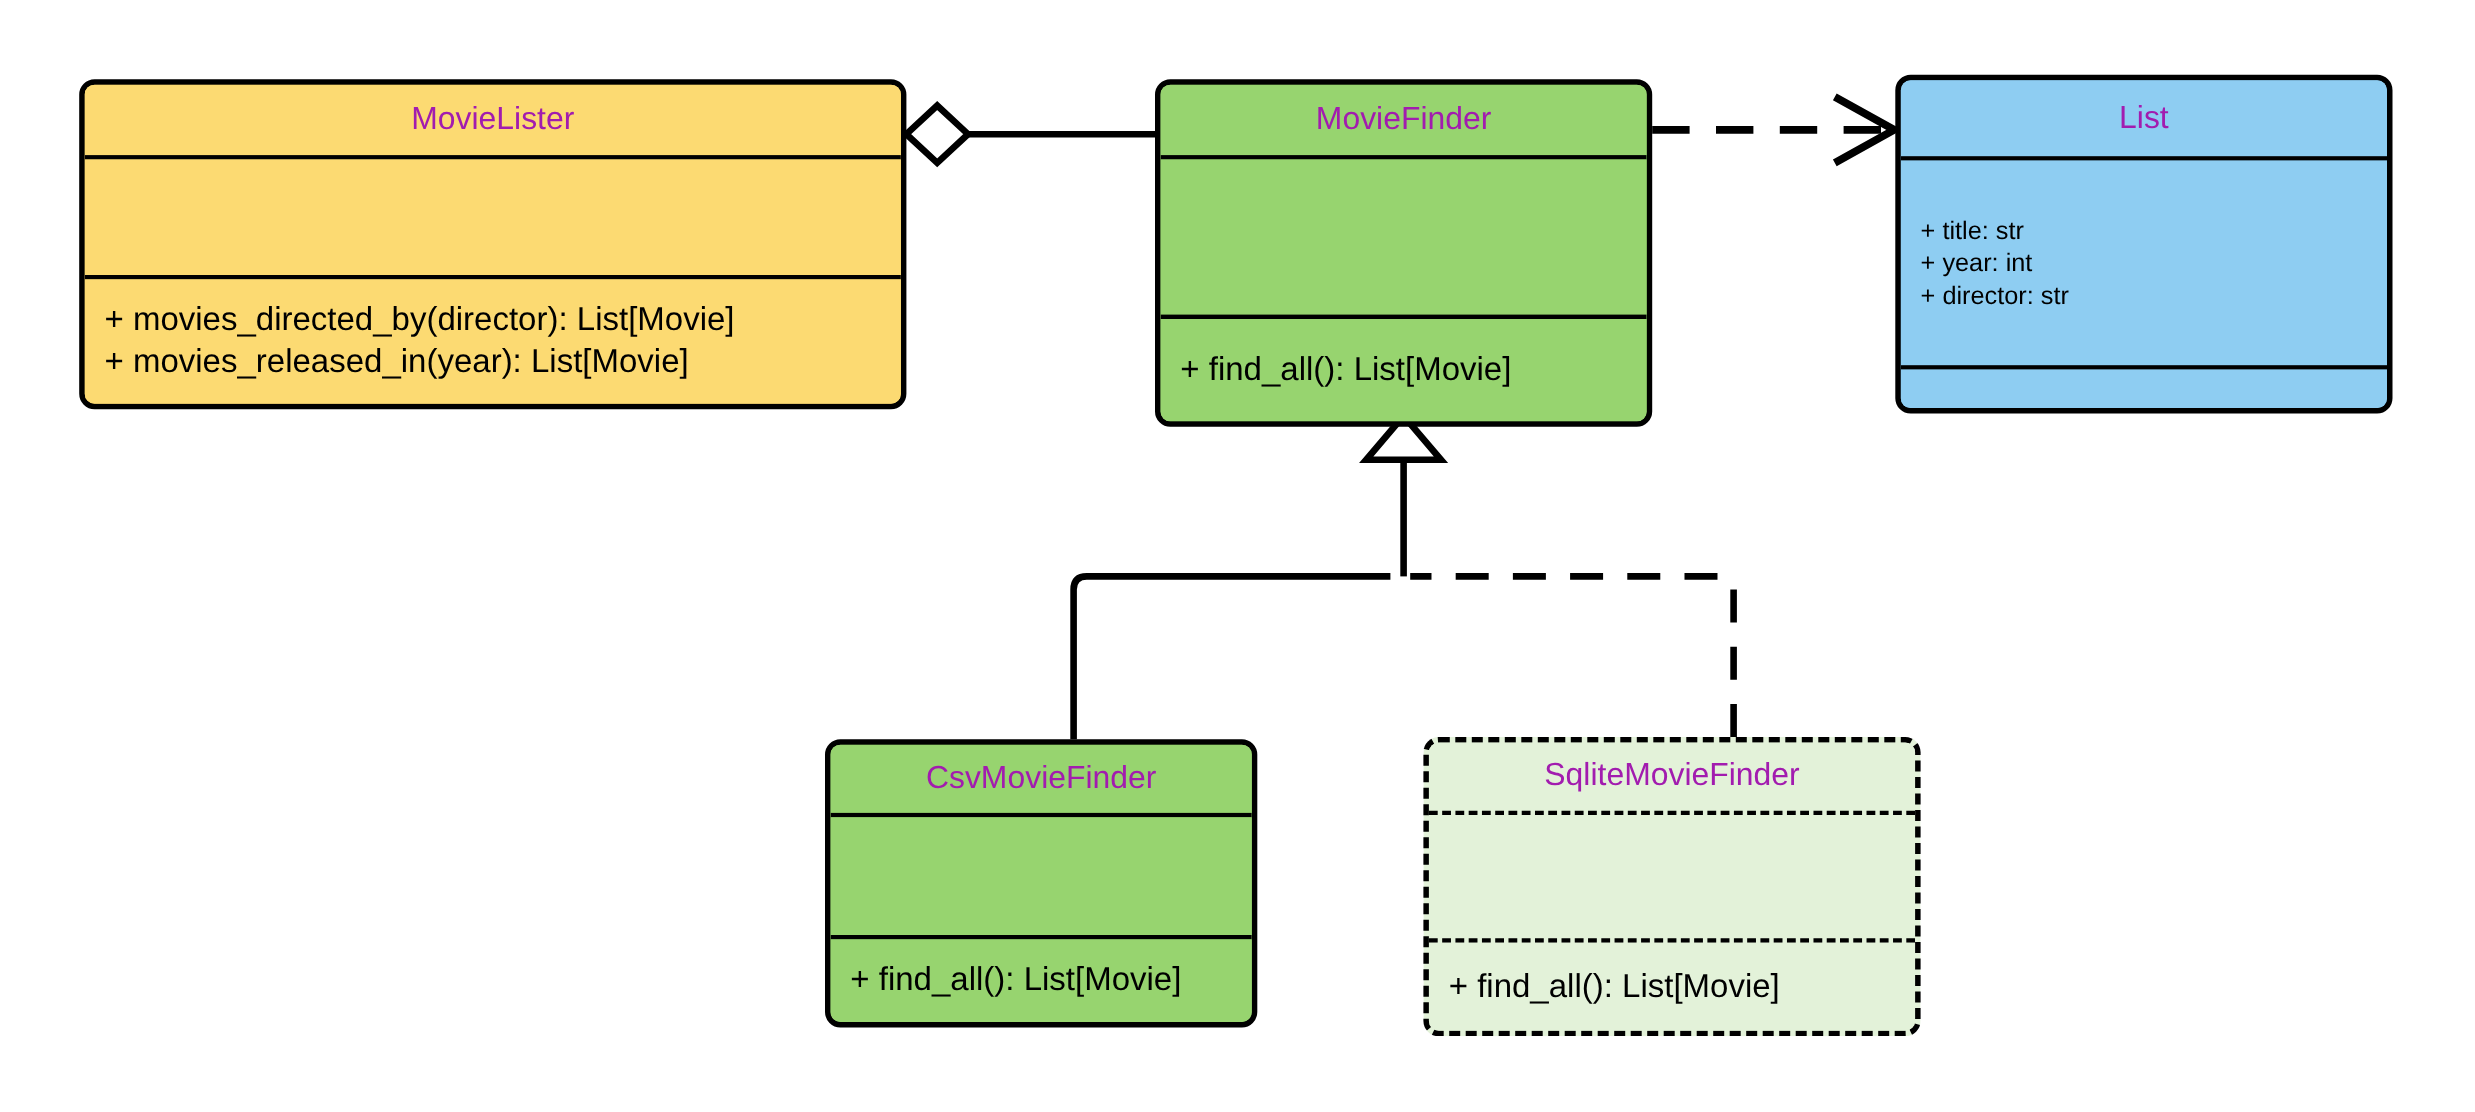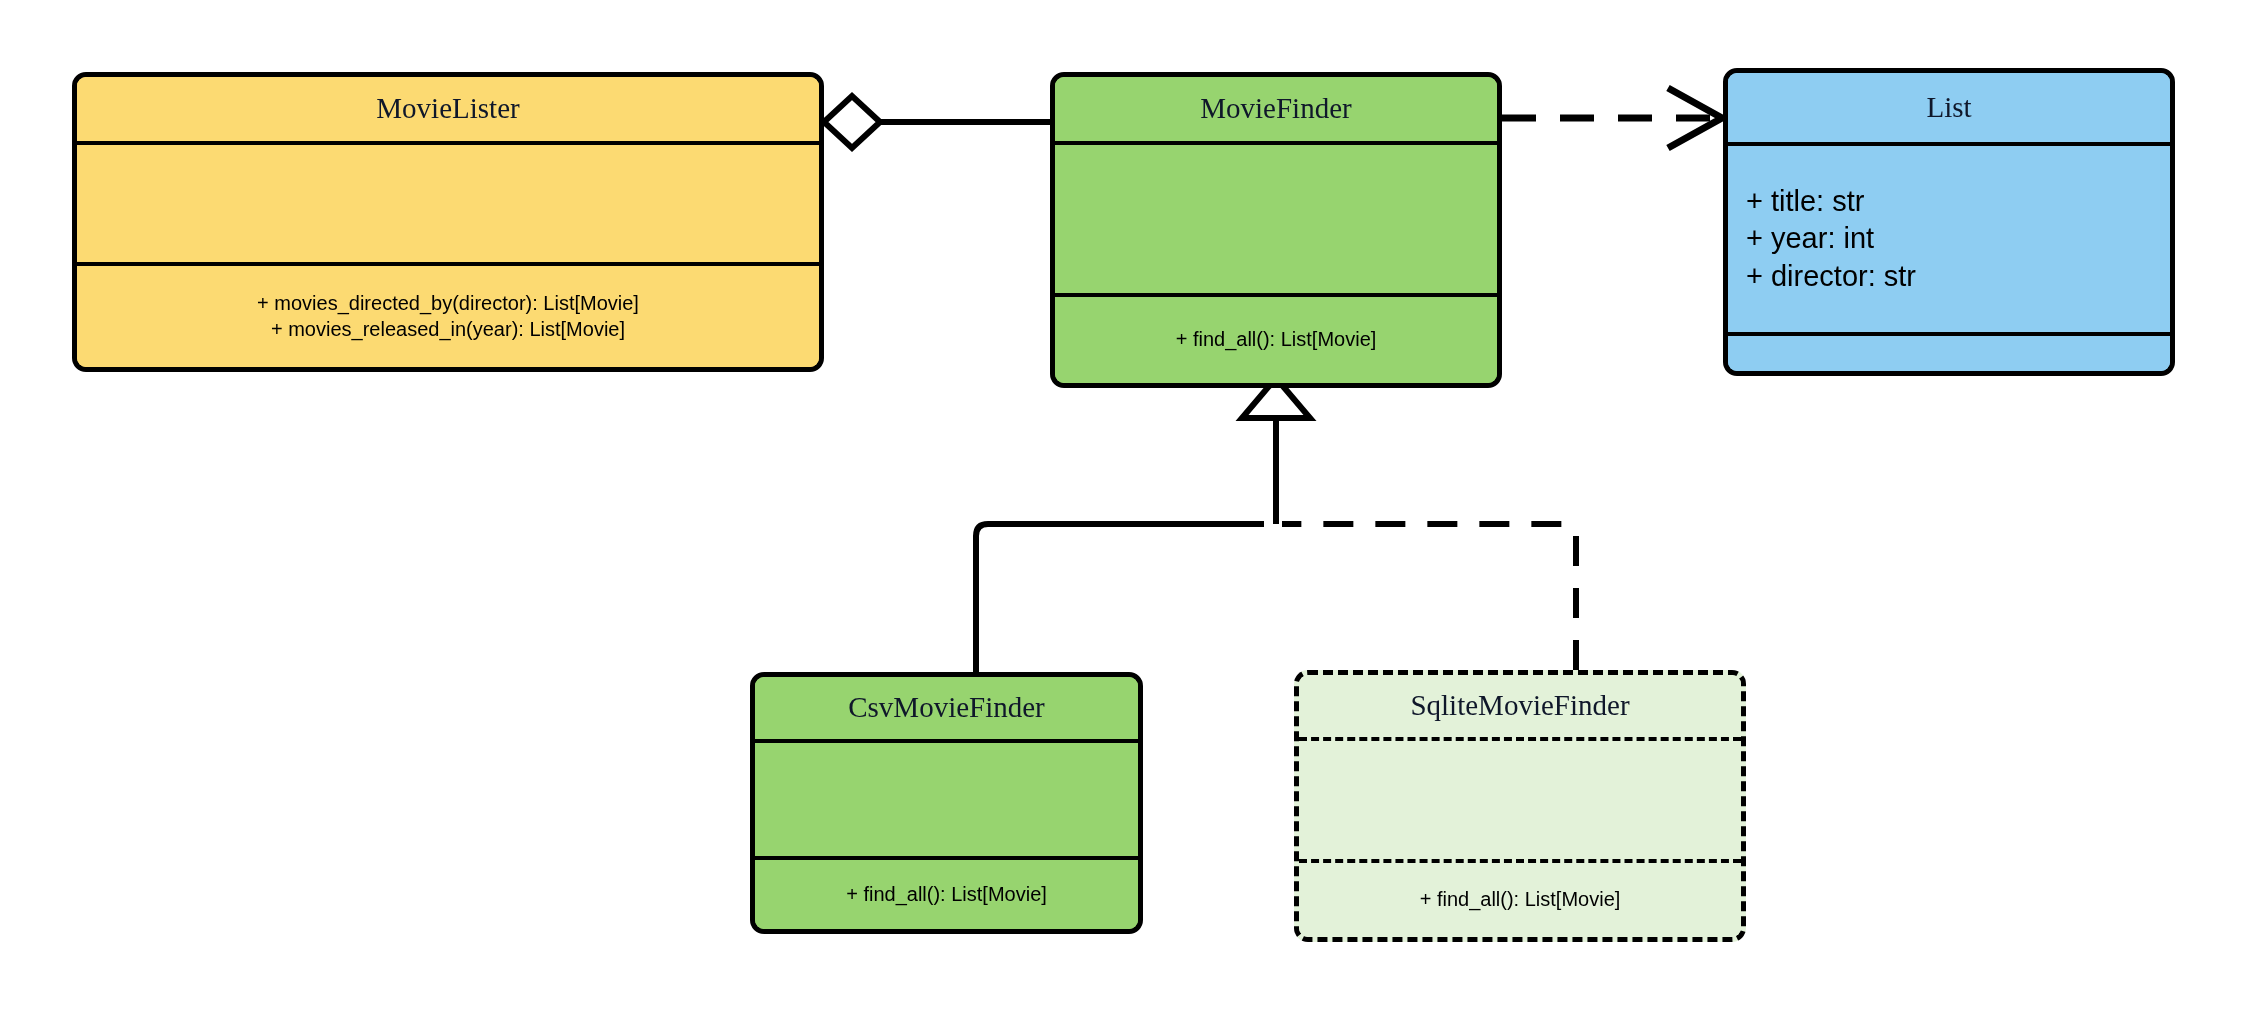--- a/index.html
+++ b/index.html
@@ -39,57 +39,55 @@
     border-style: dashed;
     border-width: 5px;
   }
   .uml-name {
     box-sizing: border-box;
     display: flex;
     align-items: center;
     justify-content: center;
     text-align: center;
     font-size: 29px;
-    color: #0f172a;
+    color: #a21caf;
     line-height: 1.15;
     white-space: nowrap;
     border-bottom: 4px solid #000000;
-    font-family: Liberation Serif, serif;
   }
   .uml-class.dashed .uml-name {
     border-bottom-style: dashed;
     border-bottom-width: 4px;
   }
   .uml-attrs {
     box-sizing: border-box;
     padding: 12px 18px;
-    font-size: 29px;
+    font-size: 23px;
     color: #000000;
     line-height: 1.28;
     border-bottom: 4px solid #000000;
     flex: 1 1 auto;
     display: flex;
     flex-direction: column;
     justify-content: center;
   }
   .uml-class.dashed .uml-attrs {
     border-bottom-style: dashed;
     border-bottom-width: 4px;
   }
   .uml-ops {
     box-sizing: border-box;
     padding: 12px 18px;
-    font-size: 20px;
+    font-size: 30px;
     color: #000000;
     line-height: 1.28;
     flex: 1 1 auto;
     display: flex;
     flex-direction: column;
     justify-content: center;
-    text-align: center;
   }
   .uml-line {
     white-space: nowrap;
   }
   .uml-attrs.empty, .uml-ops.empty {
     padding: 0;
   }
 </style>
 </head>
 <body>

